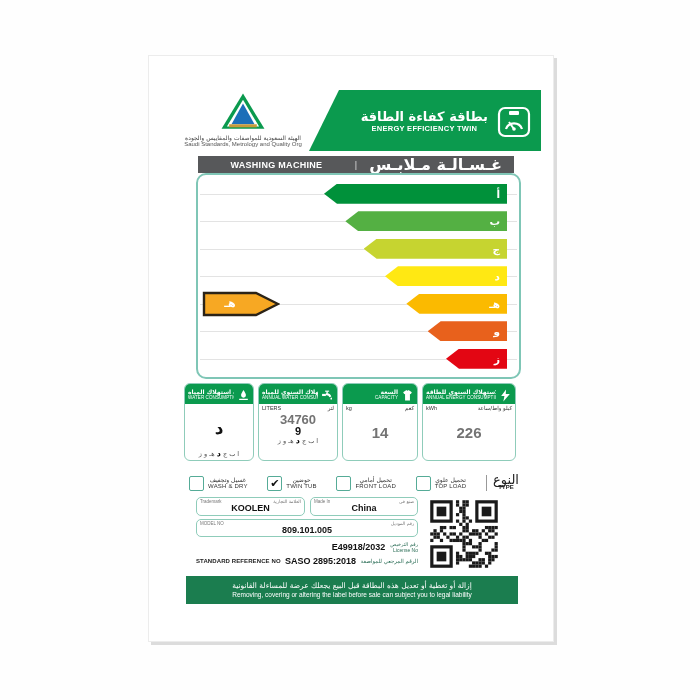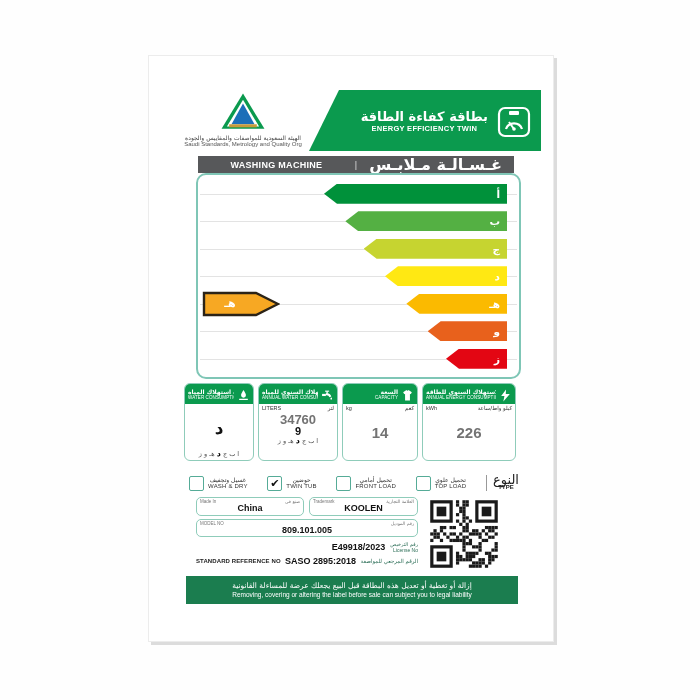--- a/index.html
+++ b/index.html
@@ -331,38 +331,38 @@
         <div class="vline"></div>
         <div>
           <div class="th-ar ar">النوع</div>
           <div class="th-en">TYPE</div>
         </div>
       </div>
     </div>
 
     <div class="info-left">
       <div class="info-row1">
+        <div class="ibox ib2">
+          <span class="lab-en">Trademark</span>
+          <span class="lab-ar ar">العلامة التجارية</span>
+          <span class="ival">KOOLEN</span>
+        </div>
         <div class="ibox ib1">
           <span class="lab-en">Made In</span>
           <span class="lab-ar ar">صنع في</span>
           <span class="ival">China</span>
         </div>
-        <div class="ibox ib2">
-          <span class="lab-en">Trademark</span>
-          <span class="lab-ar ar">العلامة التجارية</span>
-          <span class="ival">KOOLEN</span>
-        </div>
       </div>
       <div class="ibox model-box">
         <span class="lab-en">MODEL NO</span>
         <span class="lab-ar ar">رقم الموديل</span>
         <span class="ival">809.101.005</span>
       </div>
       <div class="license-row">
-        <span class="license-val">E49918/2023</span>
+        <span class="license-val">E49918/2032</span>
         <span class="license-labs">
           <div class="ar">رقم الترخيص</div>
           <div>License No</div>
         </span>
       </div>
       <div class="standard-row">
         <span class="std-en">STANDARD REFERENCE NO</span>
         <span class="std-val">SASO 2895:2018</span>
         <span class="std-ar ar">الرقم المرجعي للمواصفة</span>
       </div>

